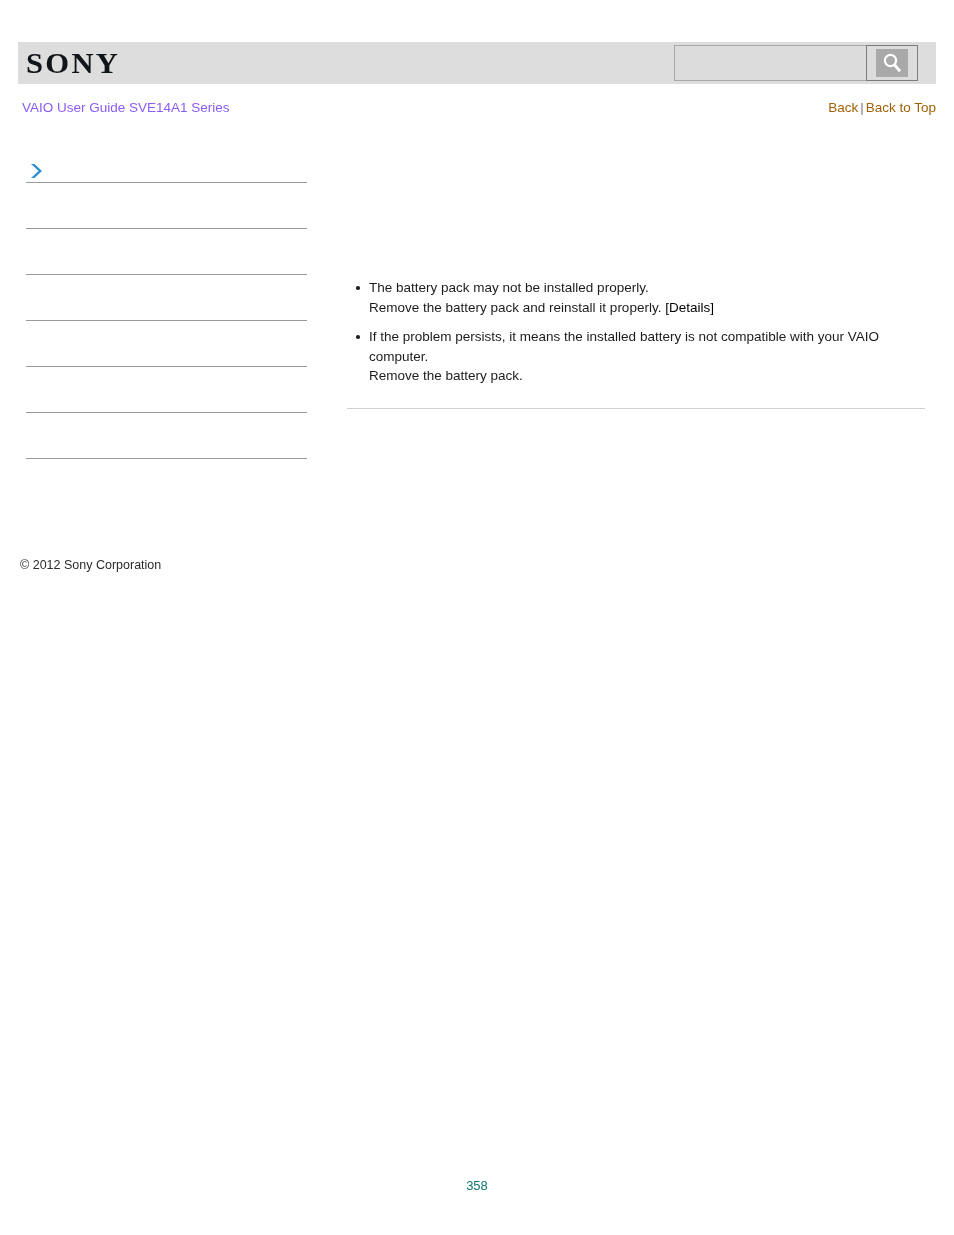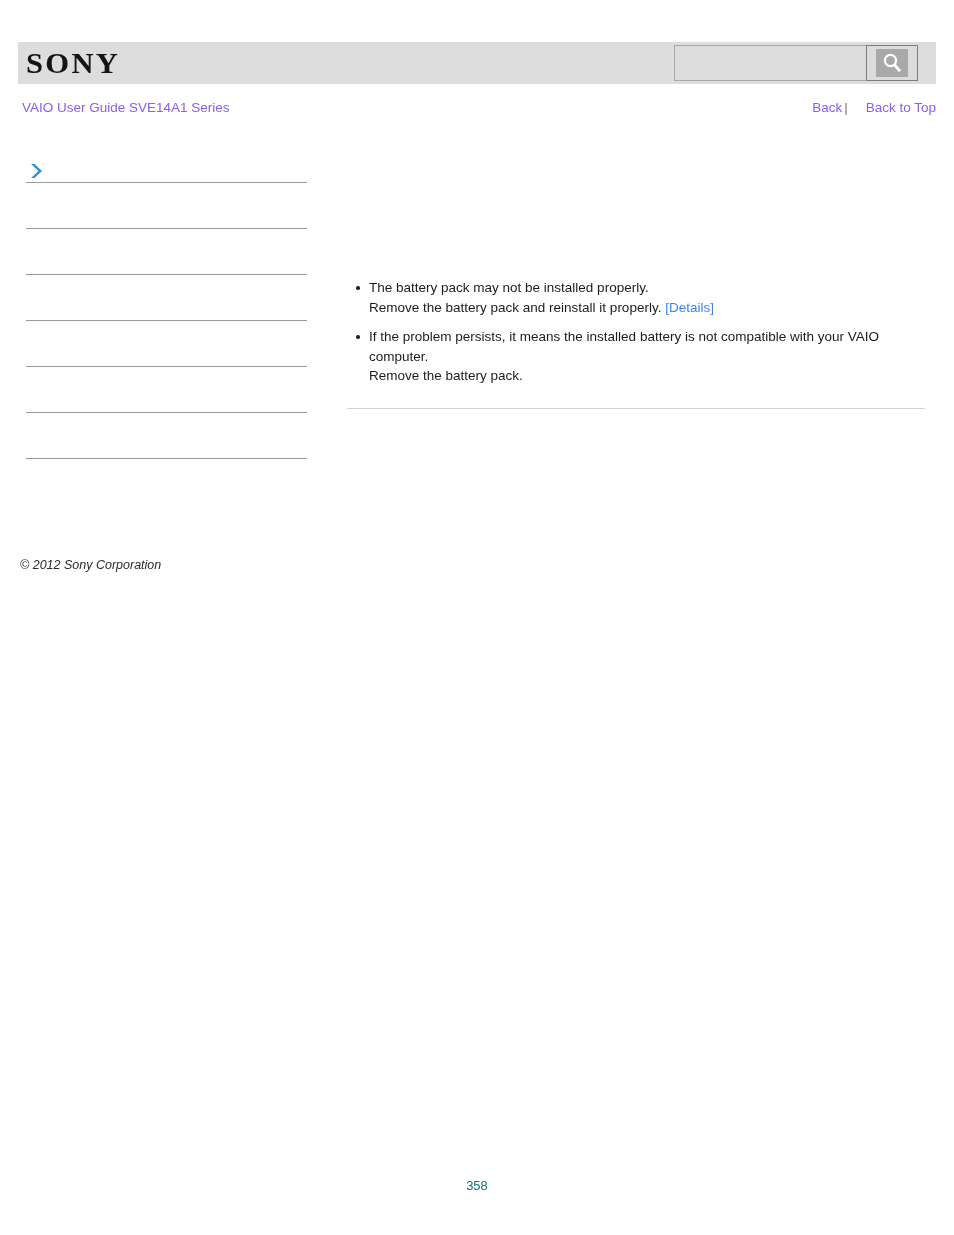--- a/index.html
+++ b/index.html
@@ -97,23 +97,22 @@
     white-space: nowrap;
   }
   .nav-links {
     position: absolute;
     right: 0;
     top: 0;
     font-size: 13.5px;
     white-space: nowrap;
   }
   .nav-links a {
-    color: #8b5cf6;
+    color: #a16207;
     text-decoration: none;
-    margin-left: 16px;
   }
   .nav-sep {
     color: #777;
     margin: 0 2px;
   }
 
   
   .left-col {
     position: absolute;
     left: 26px;
@@ -149,21 +148,20 @@
   }
   .nav-item:last-child { border-bottom: 1px solid #9a9a9a; }
 
   .copyright {
     position: absolute;
     left: 20px;
     top: 558px;
     font-size: 12.5px;
     color: #2b2b2b;
     white-space: nowrap;
-    font-style: italic;
   }
 
   
   .content {
     position: absolute;
     left: 347px;
     top: 278px;
     width: 578px;
   }
   .content ul {
@@ -184,21 +182,21 @@
     content: "";
     position: absolute;
     left: 9px;
     top: 8px;
     width: 3.5px;
     height: 3.5px;
     border-radius: 50%;
     background: #222;
   }
   .details-link {
-    color: #3b82f6;
+    color: #000000;
     text-decoration: none;
     text-align: right;
   }
   .content-rule {
     margin-top: 22px;
     height: 0;
     border-top: 1px solid #d2d2d2;
     width: 578px;
   }
 

